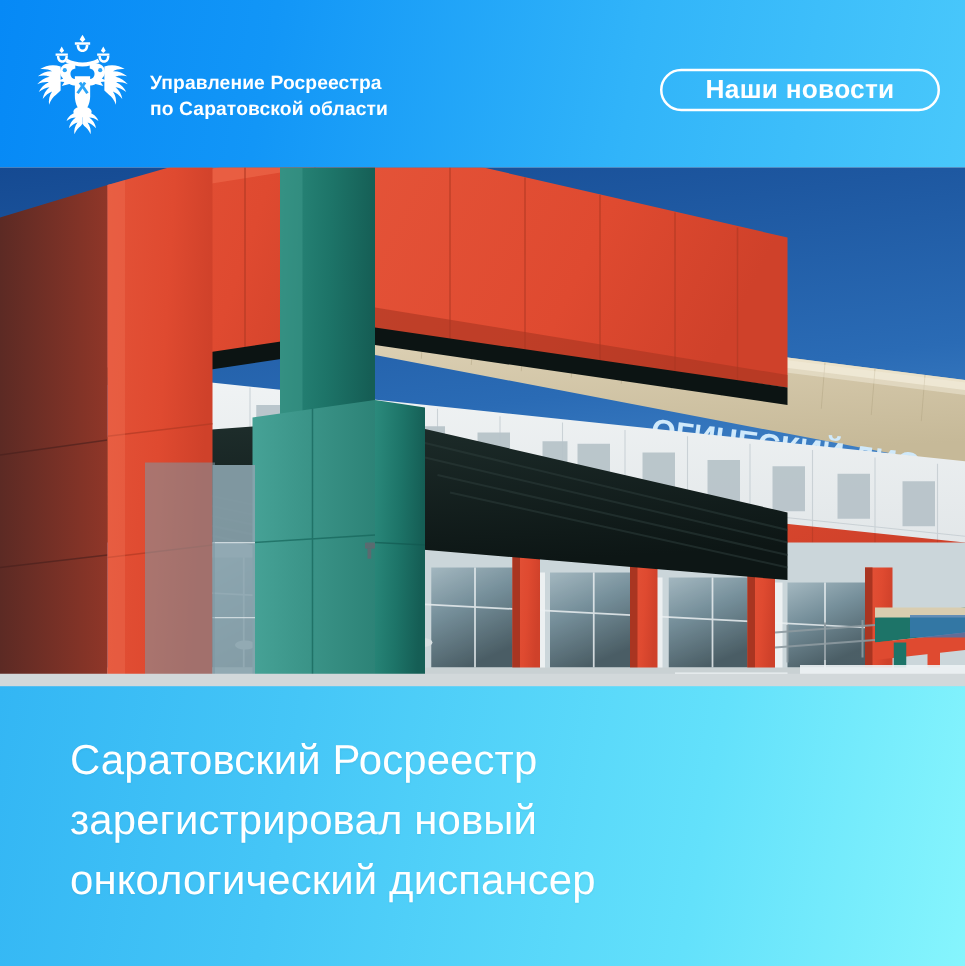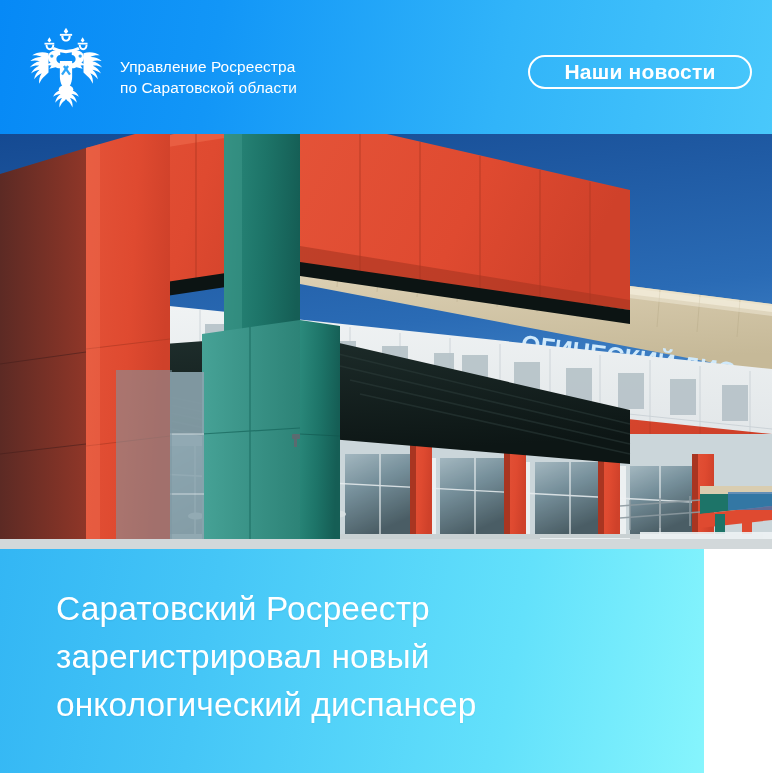--- a/index.html
+++ b/index.html
@@ -40,21 +40,21 @@
   }
   .emblem {
     width: 88px;
     height: 84px;
     flex: 0 0 auto;
     display: block;
   }
   .brand-text {
     color: #ffffff;
     font-size: 15.4px;
-    font-weight: normal;
+    font-weight: bold;
     line-height: 1.34;
     letter-spacing: 0.1px;
     white-space: pre-line;
     margin-top: 19px;
   }
 
   .news-button {
     position: absolute;
     left: 528px;
     top: 55px;
@@ -86,24 +86,23 @@
     overflow: hidden;
     background: #1b4f94;
   }
   .photo svg { display: block; }
 
   
   .caption {
     position: absolute;
     left: 0;
     top: 549px;
-    width: 668px;
+    width: 772px;
     height: 224px;
     background: linear-gradient(100deg, #33b6f4 0%, #45c6f7 30%, #63e1fb 72%, #86f5fd 100%);
-    padding-left: 36px;
   }
   .caption-text {
     position: absolute;
     left: 56px;
     top: 36px;
     width: 690px;
     color: #ffffff;
     font-family: "Liberation Sans", sans-serif;
     font-size: 33.5px;
     font-weight: normal;

